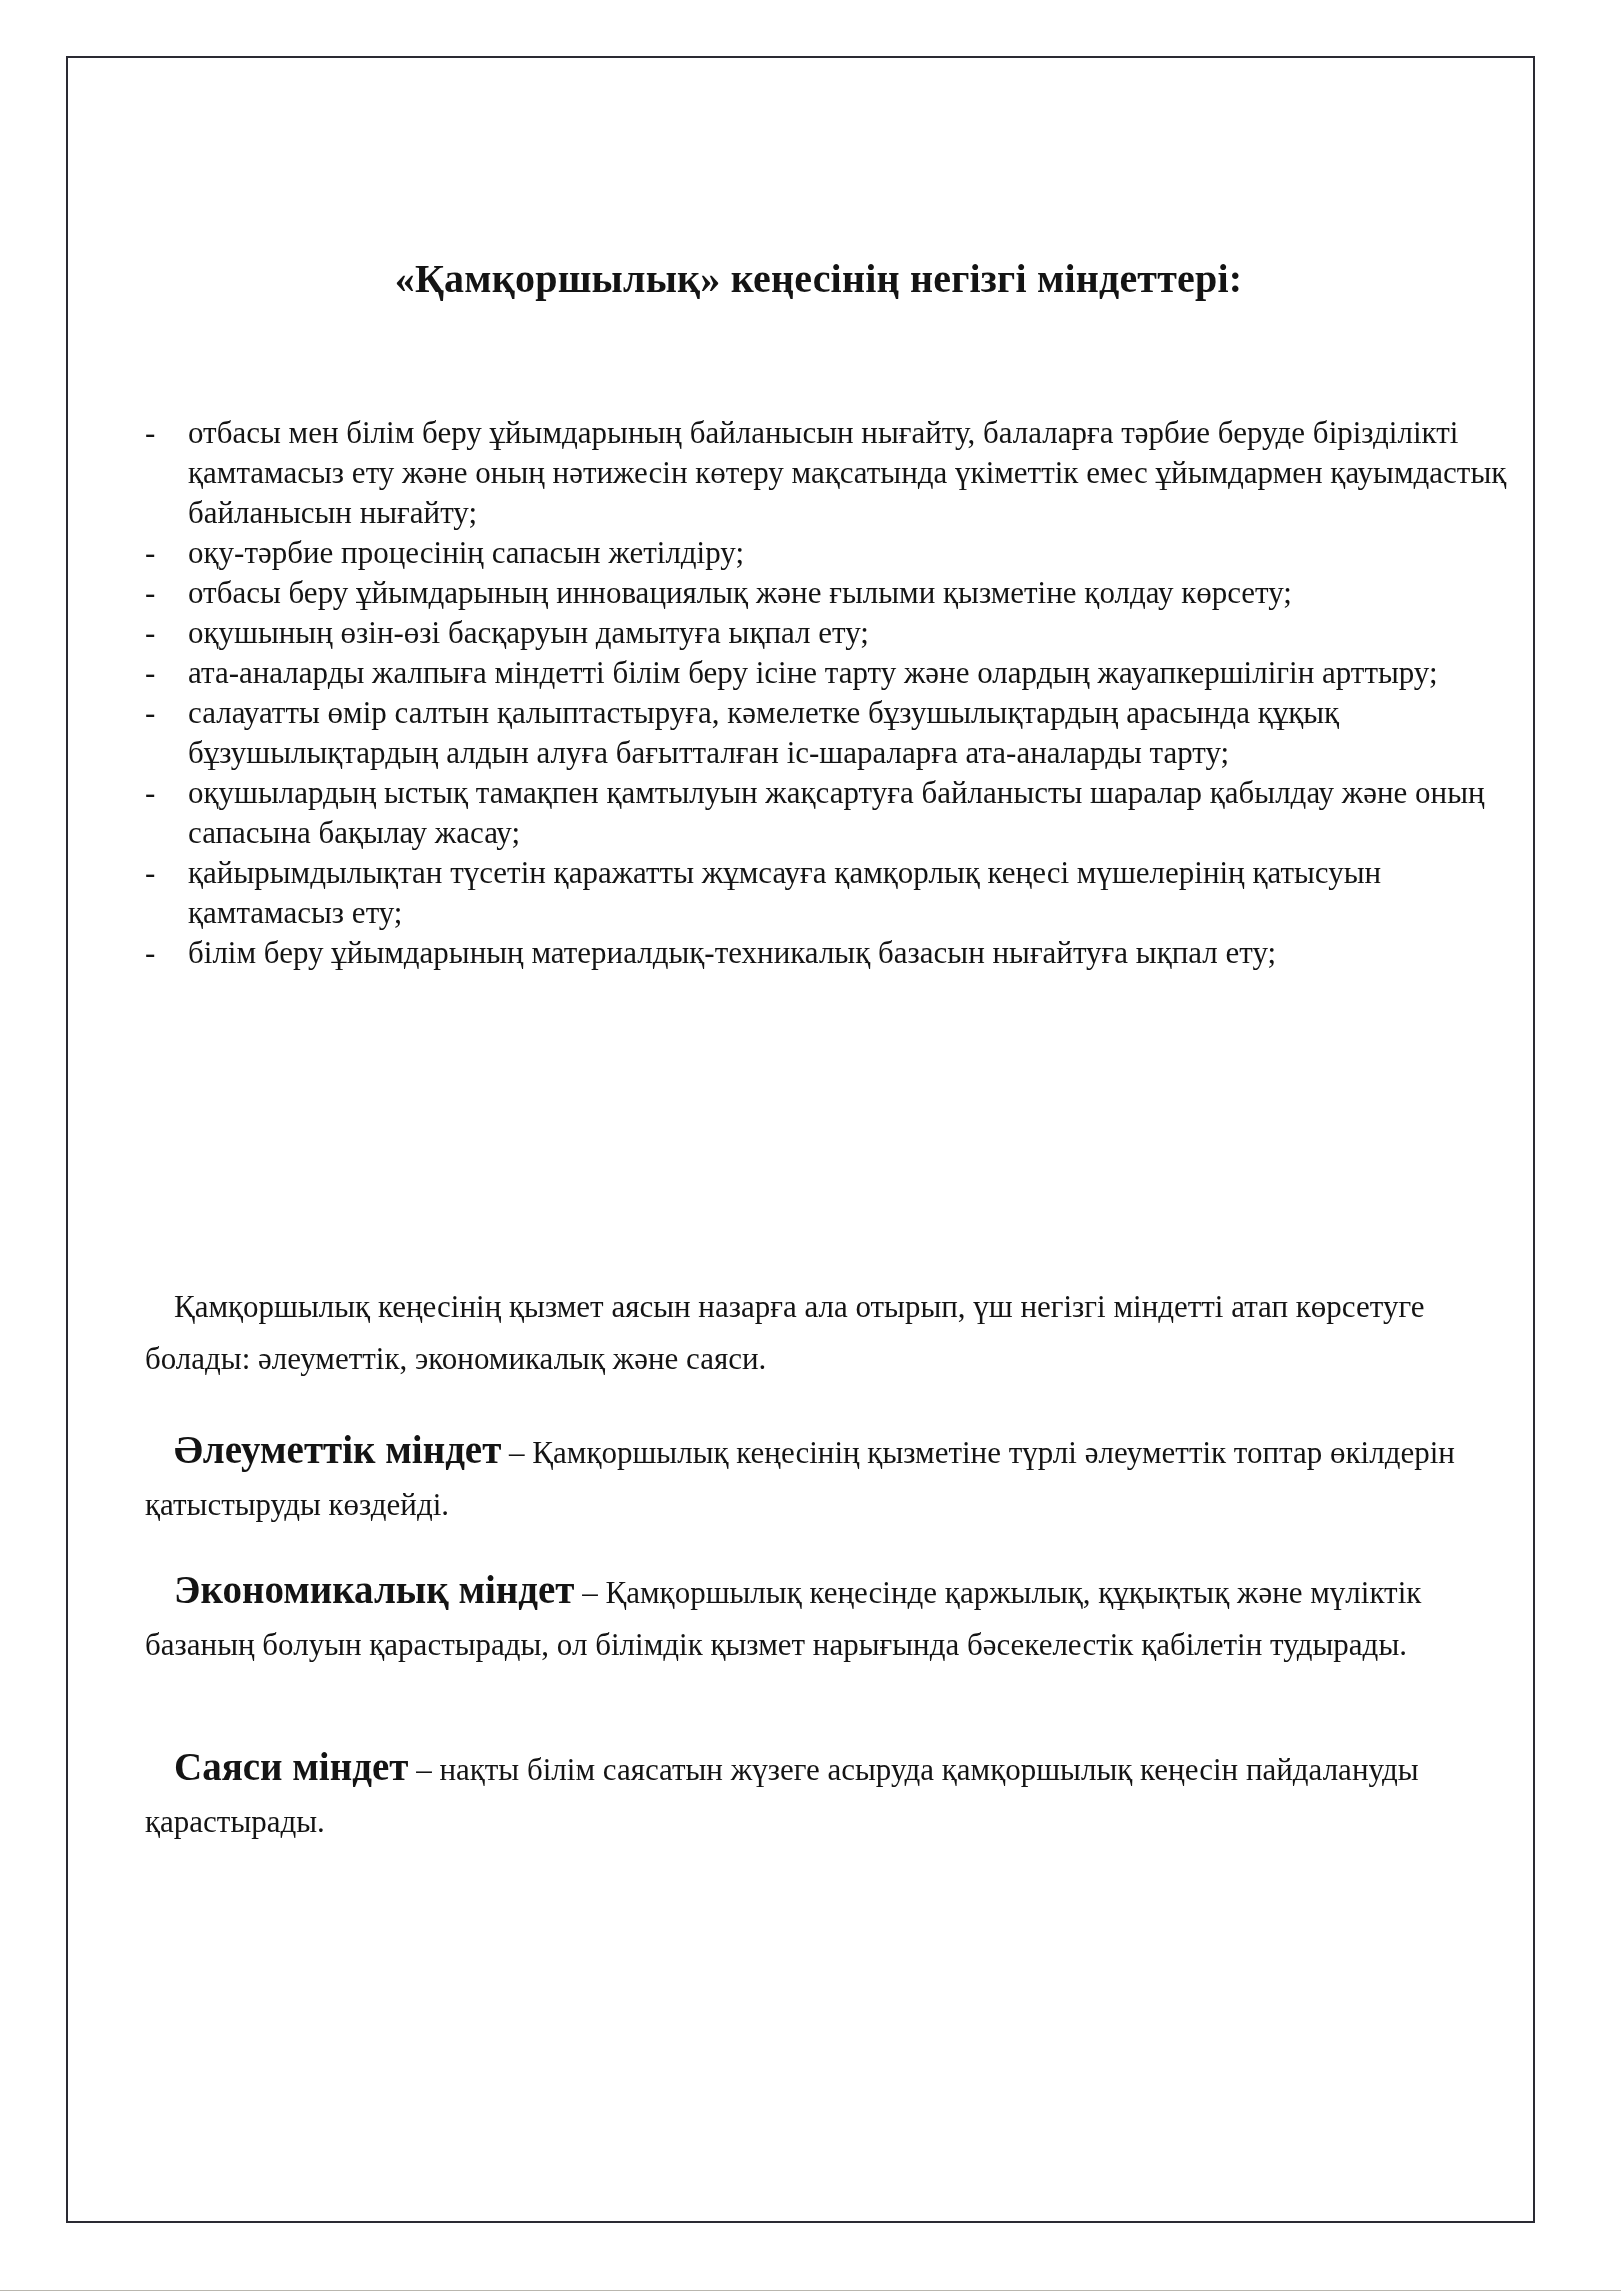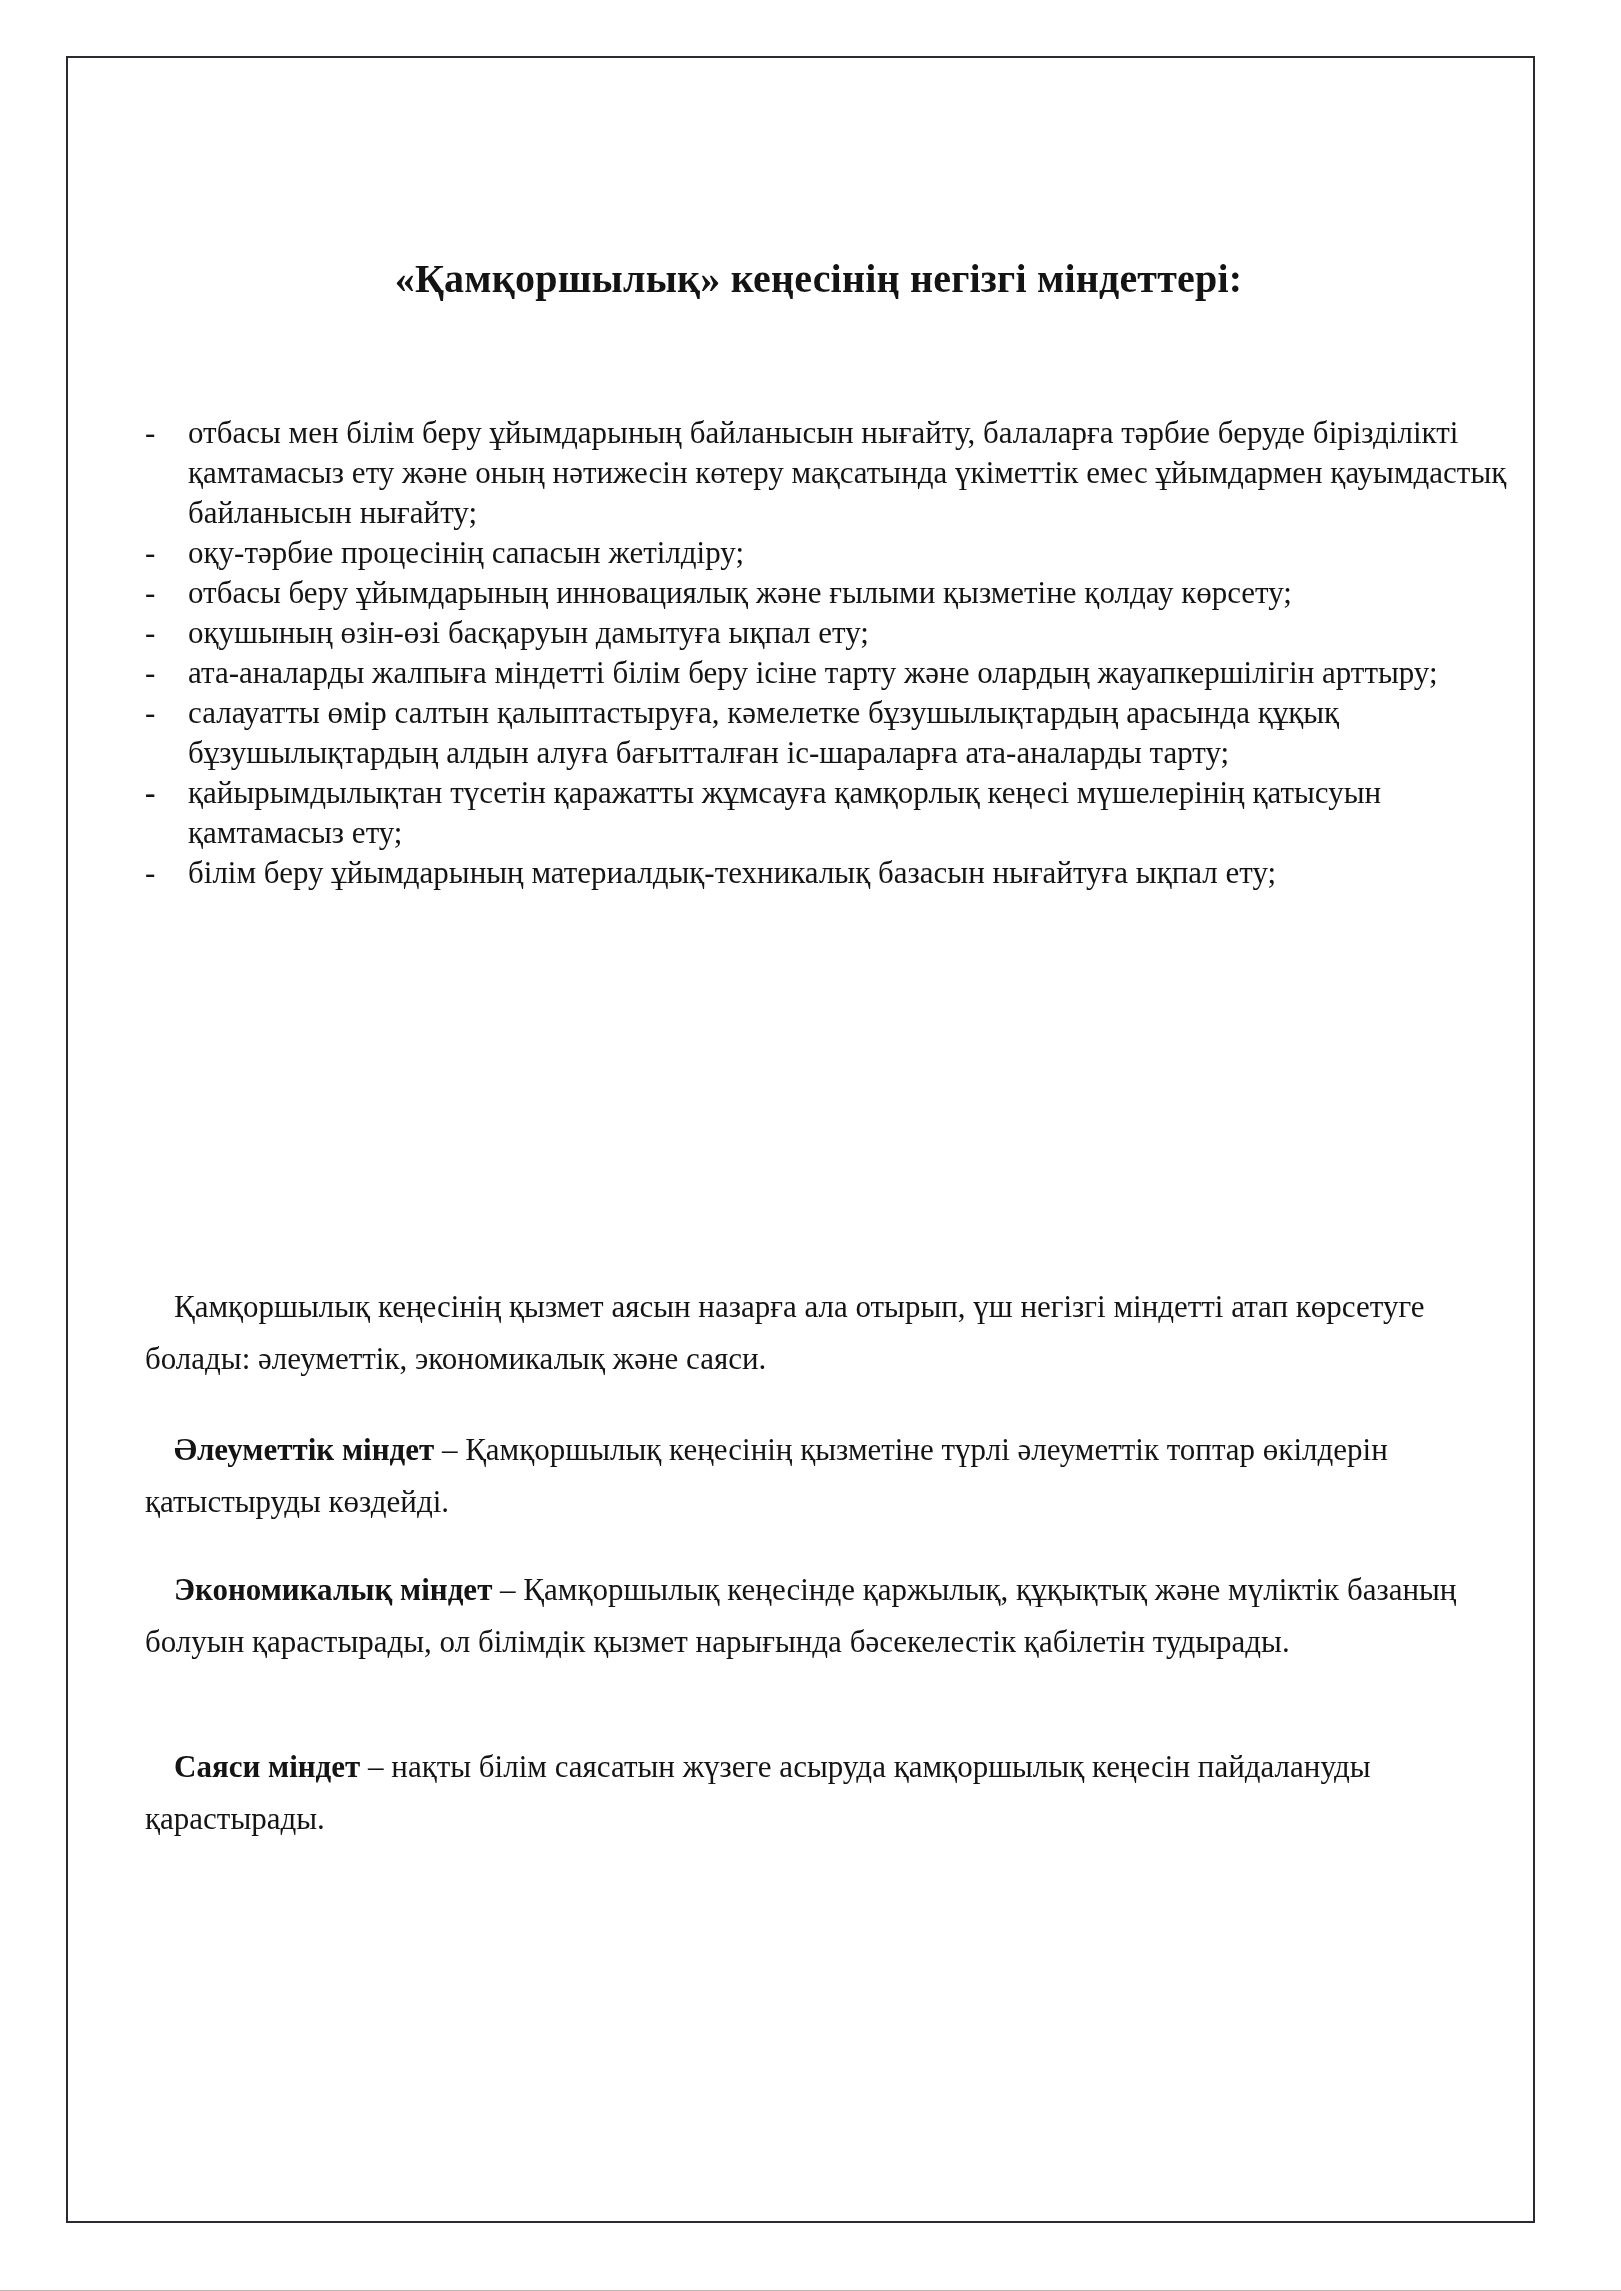--- a/index.html
+++ b/index.html
@@ -70,21 +70,21 @@
       left: 145px;
       width: 1353px;
       margin: 0;
       font-size: 31px;
       line-height: 52px;
     }
     .para.indent {
       text-indent: 29px;
     }
     .para b {
-      font-size: 31px;
+      font-size: 39px;
       font-weight: bold;
     }
     .p-intro { top: 1281px; }
     .p-social { top: 1424px; }
     .p-econ { top: 1564px; }
     .p-polit { top: 1741px; }
   </style>
 </head>
 <body>
 
@@ -112,20 +112,21 @@
   <li class="task">
     <span class="dash">-</span>
     <span>ата-аналарды жалпыға міндетті білім беру ісіне тарту және олардың жауапкершілігін арттыру;</span>
   </li>
   <li class="task">
     <span class="dash">-</span>
     <span>салауатты өмір салтын қалыптастыруға, кәмелетке бұзушылықтардың арасында құқық бұзушылықтардың алдын алуға бағытталған іс-шараларға ата-аналарды тарту;</span>
   </li>
   <li class="task">
     <span class="dash">-</span>
+    <span>оқушылардың ыстық тамақпен қамтылуын жақсартуға байланысты шаралар қабылдау және оның сапасына бақылау жасау;</span>
   </li>
   <li class="task">
     <span class="dash">-</span>
     <span>қайырымдылықтан түсетін  қаражатты жұмсауға  қамқорлық кеңесі мүшелерінің қатысуын қамтамасыз ету;</span>
   </li>
   <li class="task">
     <span class="dash">-</span>
     <span>білім беру ұйымдарының материалдық-техникалық базасын нығайтуға ықпал ету;</span>
   </li>
 </ul>

